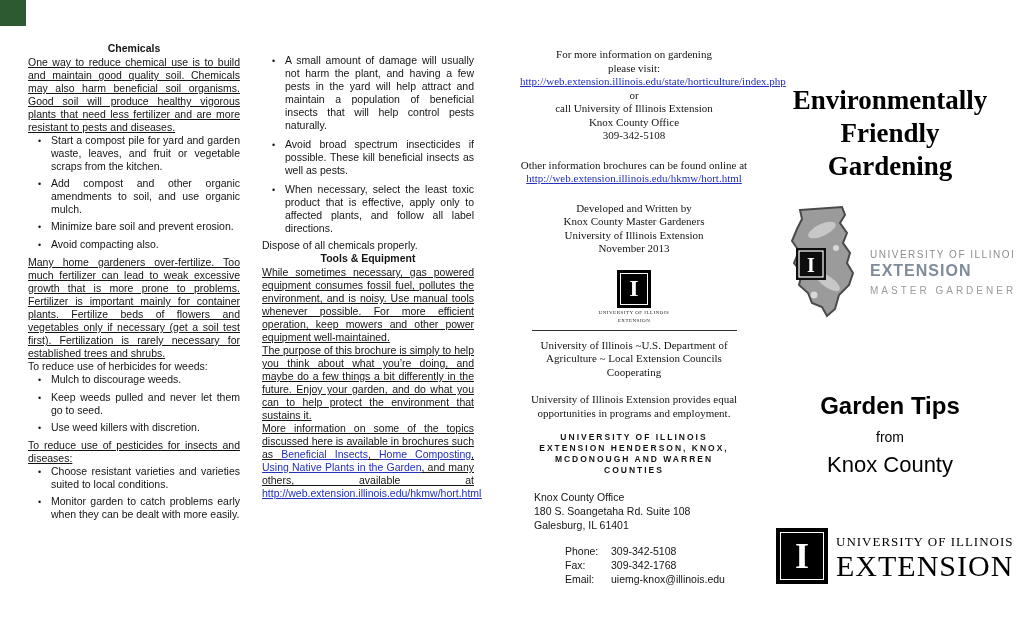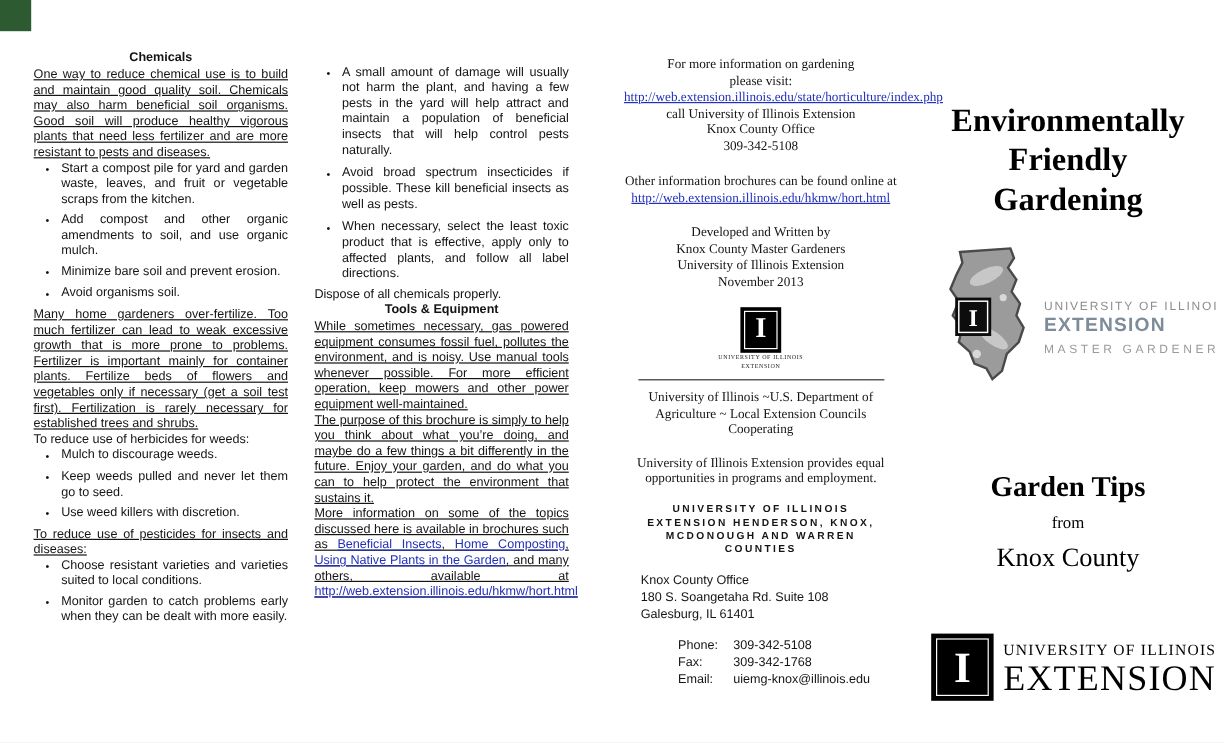--- a/index.html
+++ b/index.html
@@ -34,21 +34,21 @@
   .c3-rule { border-top:1px solid #333; width:205px; margin:4px auto 8px auto; }
   .counties { font-weight:bold; font-size:8.5px; letter-spacing:2px; line-height:11px; text-align:center; margin-top:12px; }
   .contact-block { text-align:left; padding-left:2px; margin-top:14px; font-size:10.5px; line-height:14px; }
   .contact-row { display:flex;margin-left:31px; }
   .contact-row .lab { width:46px; flex:none; }
 
   
   .panel-title { position:absolute; left:770px; top:84px; width:240px; text-align:center;
     font-family:"Liberation Serif", serif; font-weight:bold; font-size:27px; line-height:33px; color:#000000; }
   .mg-logo { position:absolute; left:778px; top:200px; width:236px; height:132px; }
-  .tips-block { position:absolute; left:770px; top:392px; width:240px; text-align:center; font-family:Liberation Serif, serif; color:#000; }
+  .tips-block { position:absolute; left:770px; top:392px; width:240px; text-align:center; font-family:Liberation Sans, sans-serif; color:#000; }
   .tips-title { font-size:24px; font-weight:bold; line-height:28px; }
   .tips-from { font-size:14px; margin-top:9px; }
   .tips-line { font-size:22px; margin-top:7px; }
   .ext-logo { position:absolute; left:776px; top:528px; display:flex; align-items:flex-start; }
   .ilogo-lg { width:52px; height:56px; }
   .ilogo-lg .inner-frame { left:4px; top:4px; right:4px; bottom:4px; }
   .ilogo-lg .iglyph { font-size:36px; }
   .ext-text { margin-left:8px; font-family:"Liberation Serif", serif; color:#000; }
   .ext-line1 { font-size:13px; letter-spacing:1px; margin-top:6px; }
   .ext-line2 { font-size:30px; letter-spacing:1px; line-height:32px; }
@@ -80,21 +80,21 @@
       <div class="bullet-item">
         <span class="marker">•</span>
         <span class="btext">Add compost and other organic amendments to soil, and use organic mulch.</span>
       </div>
       <div class="bullet-item">
         <span class="marker">•</span>
         <span class="btext">Minimize bare soil and prevent erosion.</span>
       </div>
       <div class="bullet-item">
         <span class="marker">•</span>
-        <span class="btext">Avoid organisms soil.</span>
+        <span class="btext">Avoid compacting also.</span>
       </div>
     </div>
 
     <p class="justify mt12 mb12">Many home gardeners over-fertilize.  Too much fertilizer can lead to weak excessive growth that is more prone to problems.  Fertilizer is important mainly for container plants.  Fertilize beds of flowers and vegetables only if necessary (get a soil test first).  Fertilization is rarely necessary for established trees and shrubs.</p>
 
     <p class="mb5 mt14">To reduce use of herbicides for weeds:</p>
     <div>
       <div class="bullet-item">
         <span class="marker">•</span>
         <span class="btext">Mulch to discourage weeds.</span>
@@ -147,20 +147,21 @@
 
     <p class="justify mt14">
       <span>More information on some of the topics discussed here is available in brochures such as </span><a class="doc-link">Beneficial Insects</a><span>, </span><a class="doc-link">Home Composting</a><span>, </span><a class="doc-link">Using Native Plants in the Garden</a><span>, and many others, available at </span><a class="doc-link">http://web.extension.illinois.edu/hkmw/hort.html</a>
     </p>
   </div>
 
   <div class="col serif center" style="left:520px; top:48px; width:228px; font-size:11px; line-height:13.5px;">
     <div>For more information on gardening</div>
     <div>please visit:</div>
     <div><a class="doc-link">http://web.extension.illinois.edu/state/horticulture/index.php</a></div>
+    <div>or</div>
     <div>call University of Illinois Extension</div>
     <div>Knox County Office</div>
     <div>309-342-5108</div>
 
     <div class="mt16">
       <span>Other information brochures can be found online at </span><a class="doc-link">http://web.extension.illinois.edu/hkmw/hort.html</a>
     </div>
 
     <div class="mt16">
       <div>Developed and Written by</div>

